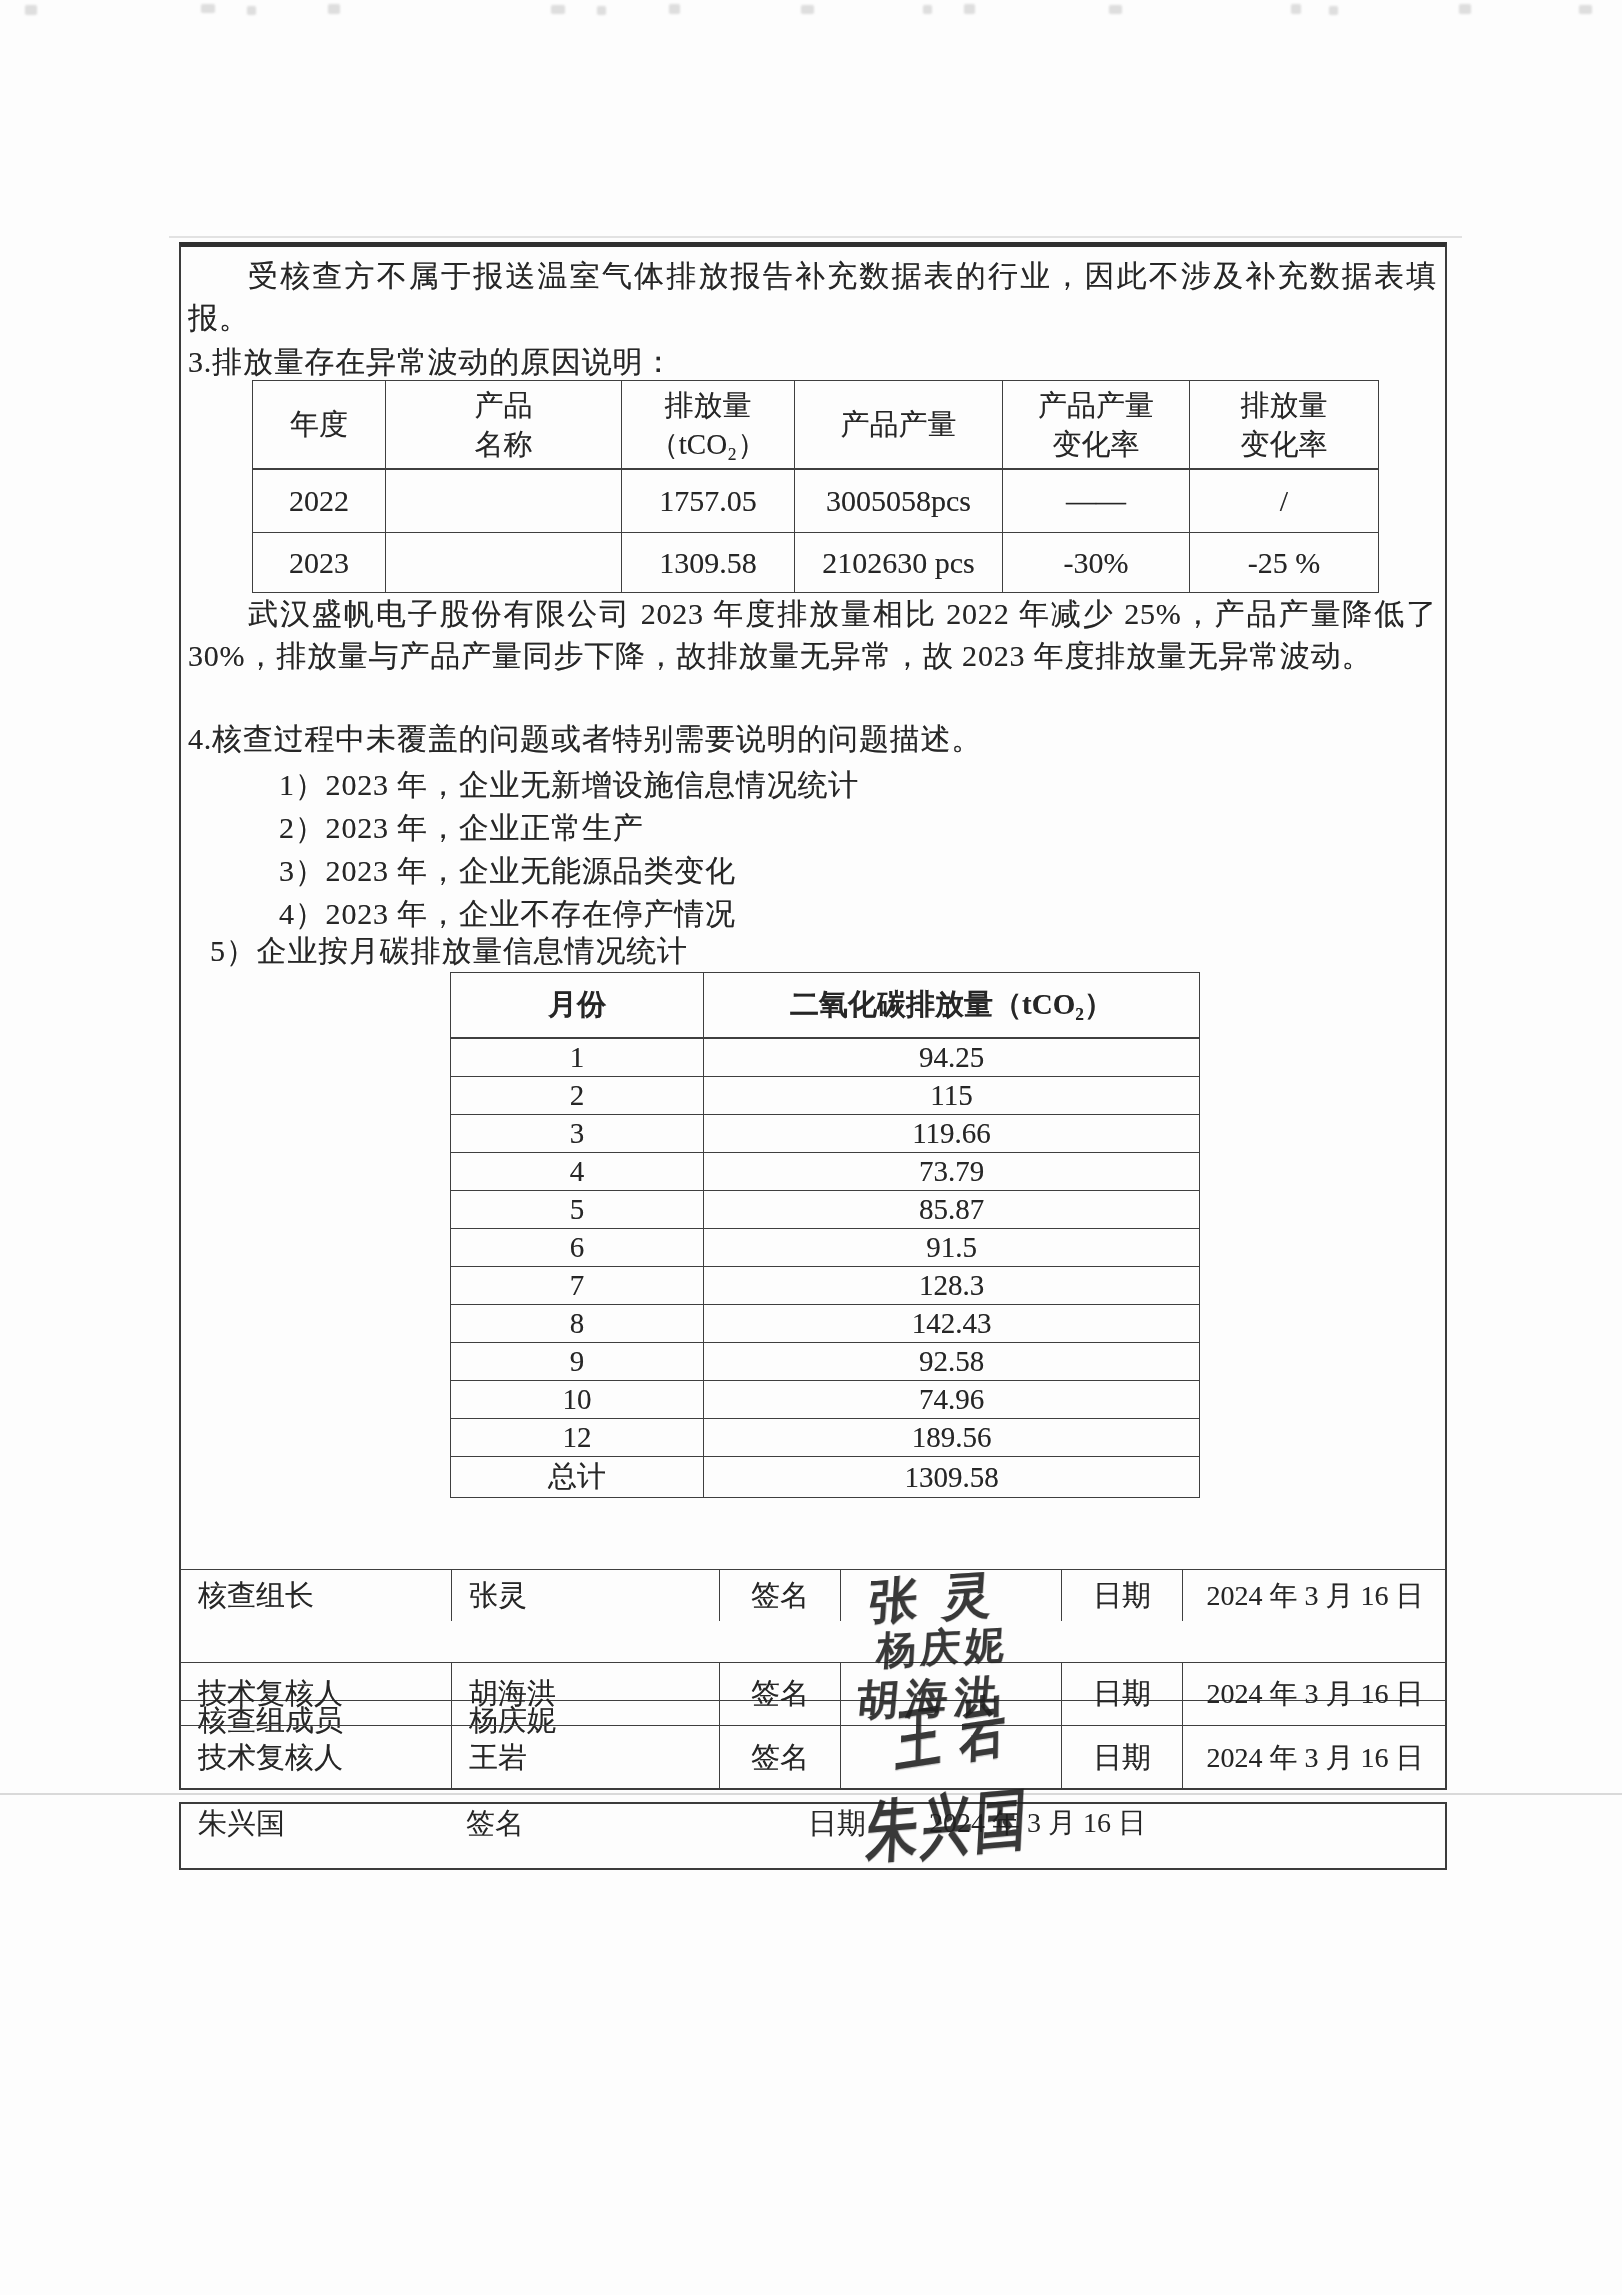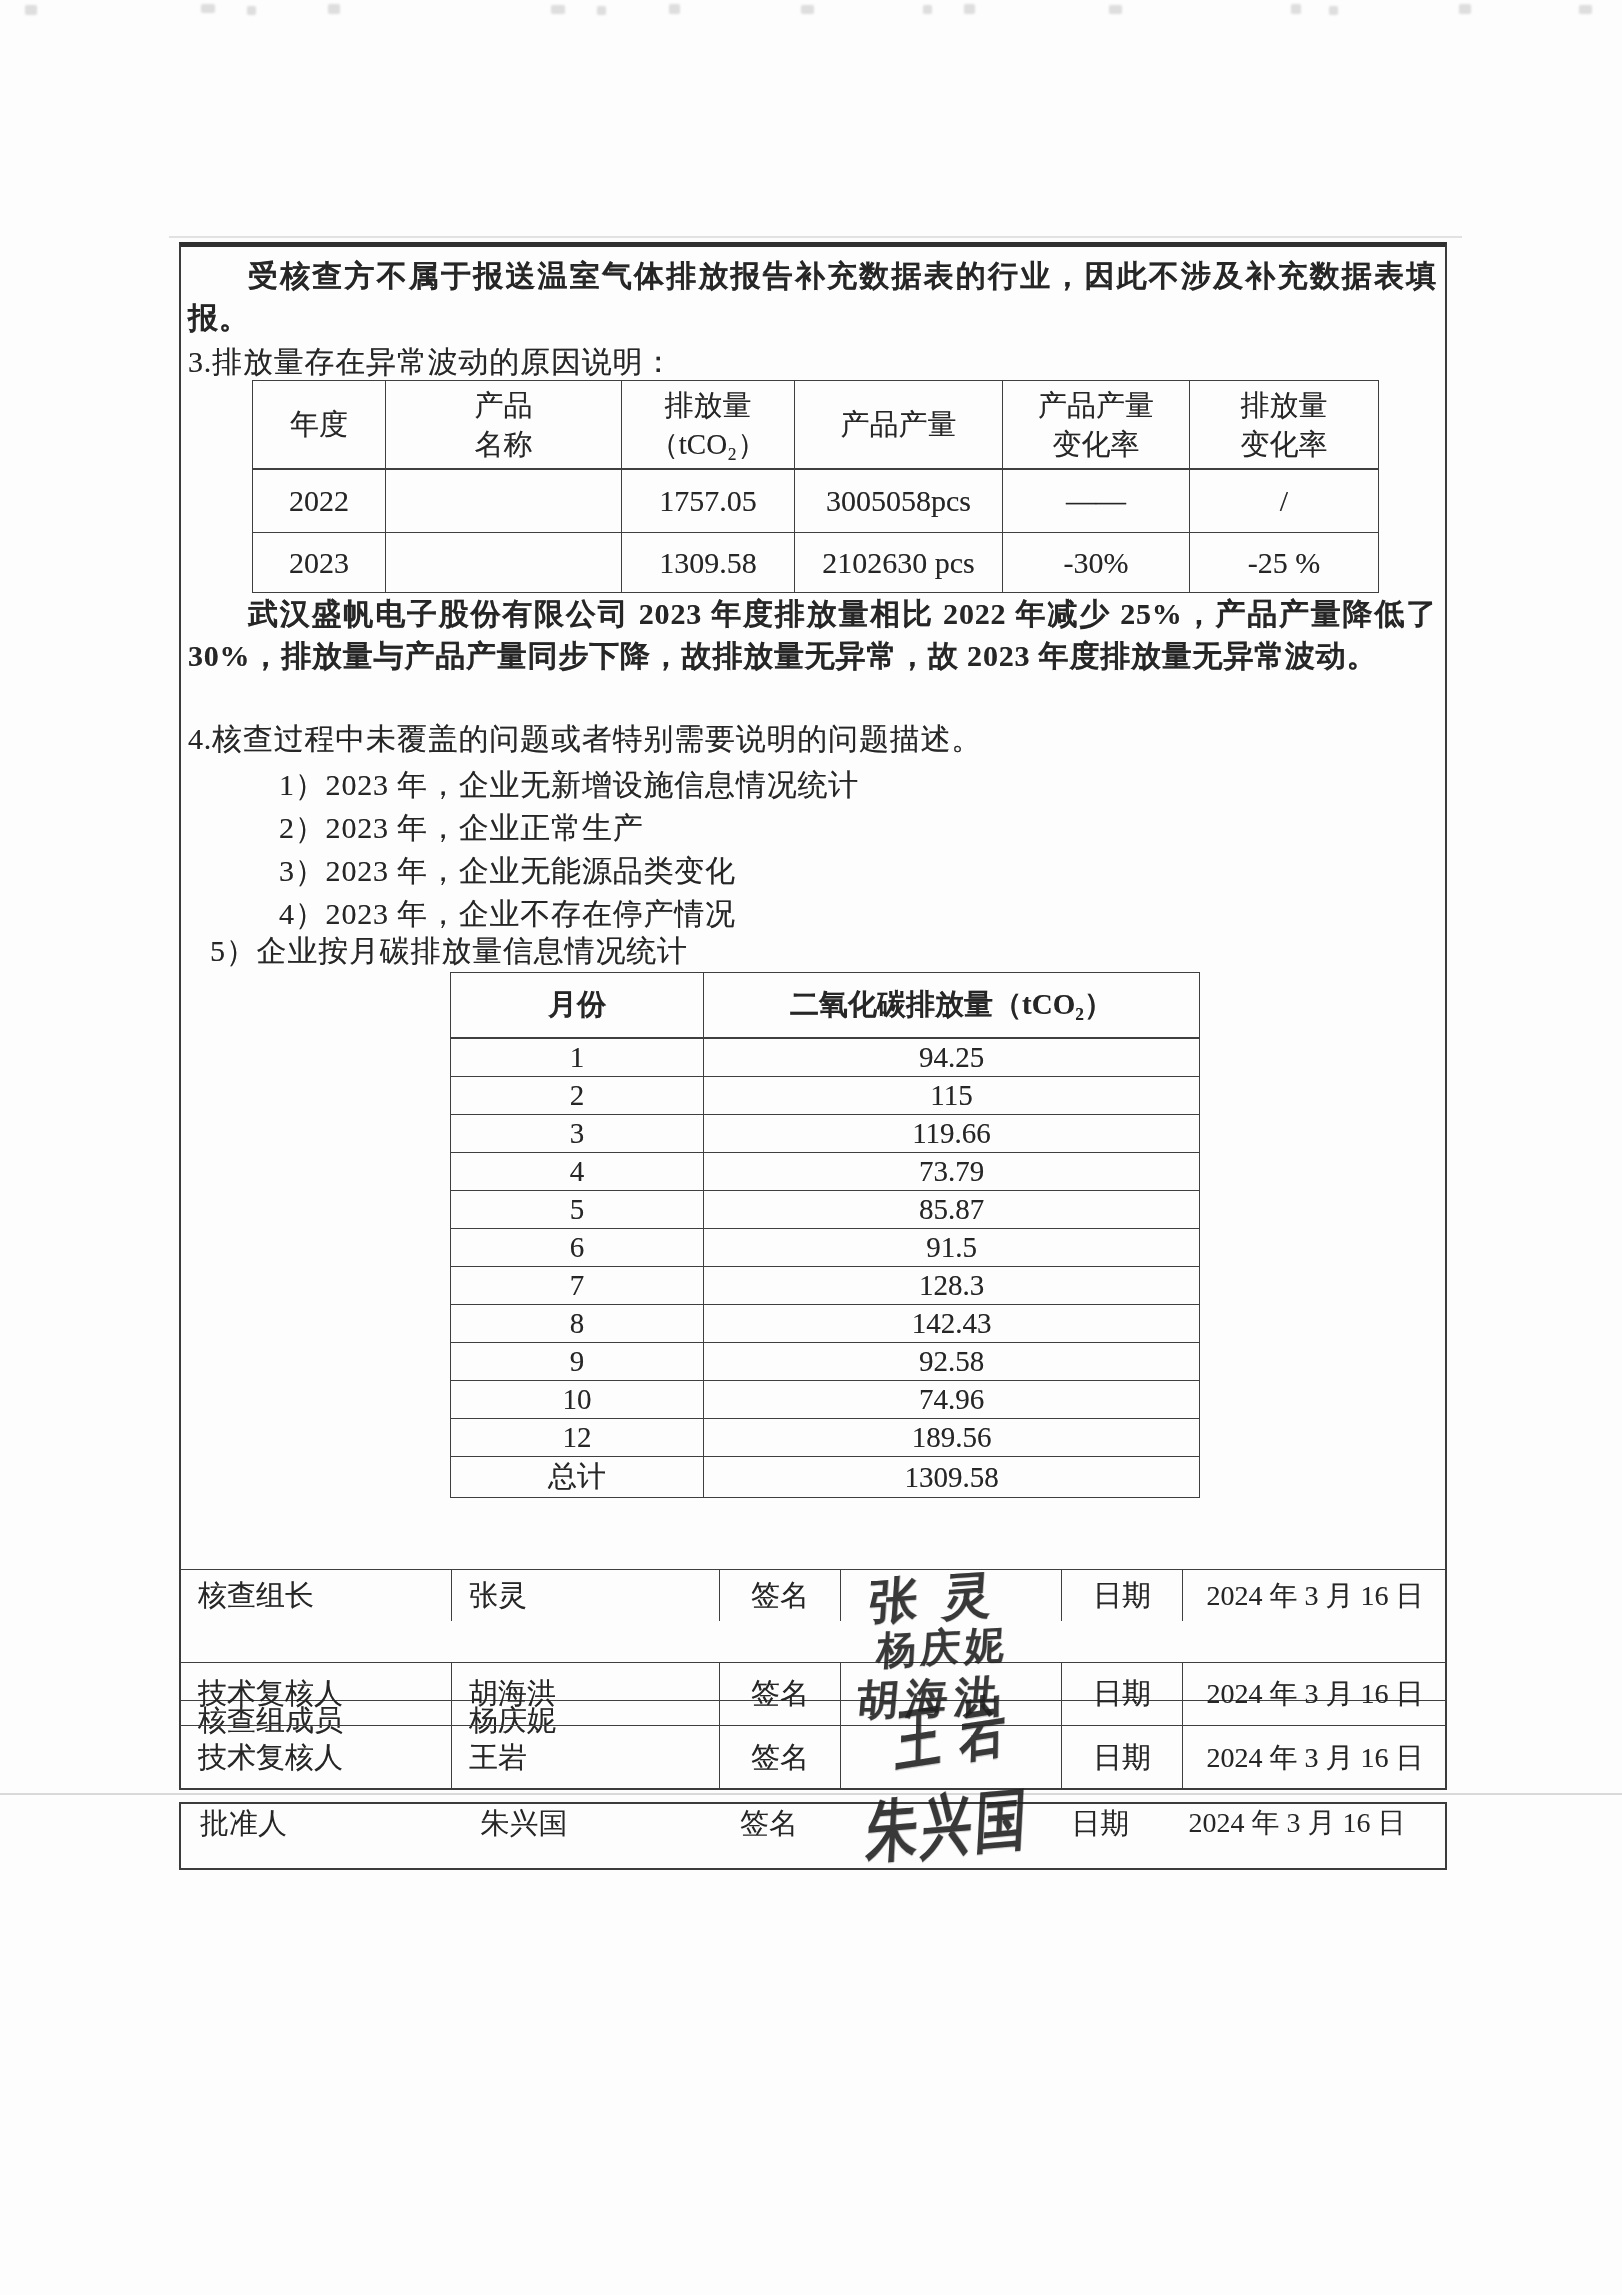--- a/index.html
+++ b/index.html
@@ -19,21 +19,20 @@
     position:absolute;left:179px;top:242px;width:1268px;height:1548px;
     border:2.5px solid #3c3c3c;border-top-width:5px;border-top-color:#303030;
     box-sizing:border-box;
   }
   
   .para{
     position:absolute;left:188px;width:1249px;
     font-size:30px;line-height:42px;letter-spacing:0.8px;
     text-align:justify;text-indent:2em;
     text-shadow:0 0 0.5px rgba(40,40,40,.45);
-    font-weight:bold;
   }
   .heading{
     position:absolute;font-size:30px;line-height:41px;letter-spacing:0.8px;
     text-shadow:0 0 0.5px rgba(40,40,40,.45);white-space:nowrap;
   }
   .note-list{position:absolute;left:279px;top:763px;font-size:30px;line-height:43px;letter-spacing:0.8px;}
   .note-list div{text-shadow:0 0 0.5px rgba(40,40,40,.45);}
 
   
   table{border-collapse:collapse;table-layout:fixed;position:absolute;border-radius:31px;}
@@ -271,21 +270,20 @@
     <div class="cell c-name b">王岩</div>
     <div class="cell c-sign b">签名</div>
     <div class="cell c-field b"></div>
     <div class="cell c-datel b">日期</div>
     <div class="cell c-date b">2024 年 3 月 16 日</div>
   </div>
 
   <div class="scanline" style="top:1793px;"></div>
 
   <div class="approver-row">
-    <div class="cell c-role">批准人</div>
     <div class="cell c-name b">朱兴国</div>
     <div class="cell c-sign b">签名</div>
     <div class="cell c-field b"></div>
     <div class="cell c-datel b">日期</div>
     <div class="cell c-date b">2024 年 3 月 16 日</div>
   </div>
 
   <div class="ink ink-zhangling">张灵</div>
   <div class="ink ink-yangqingni">杨庆妮</div>
   <div class="ink ink-huhaihong">胡海洪</div>

